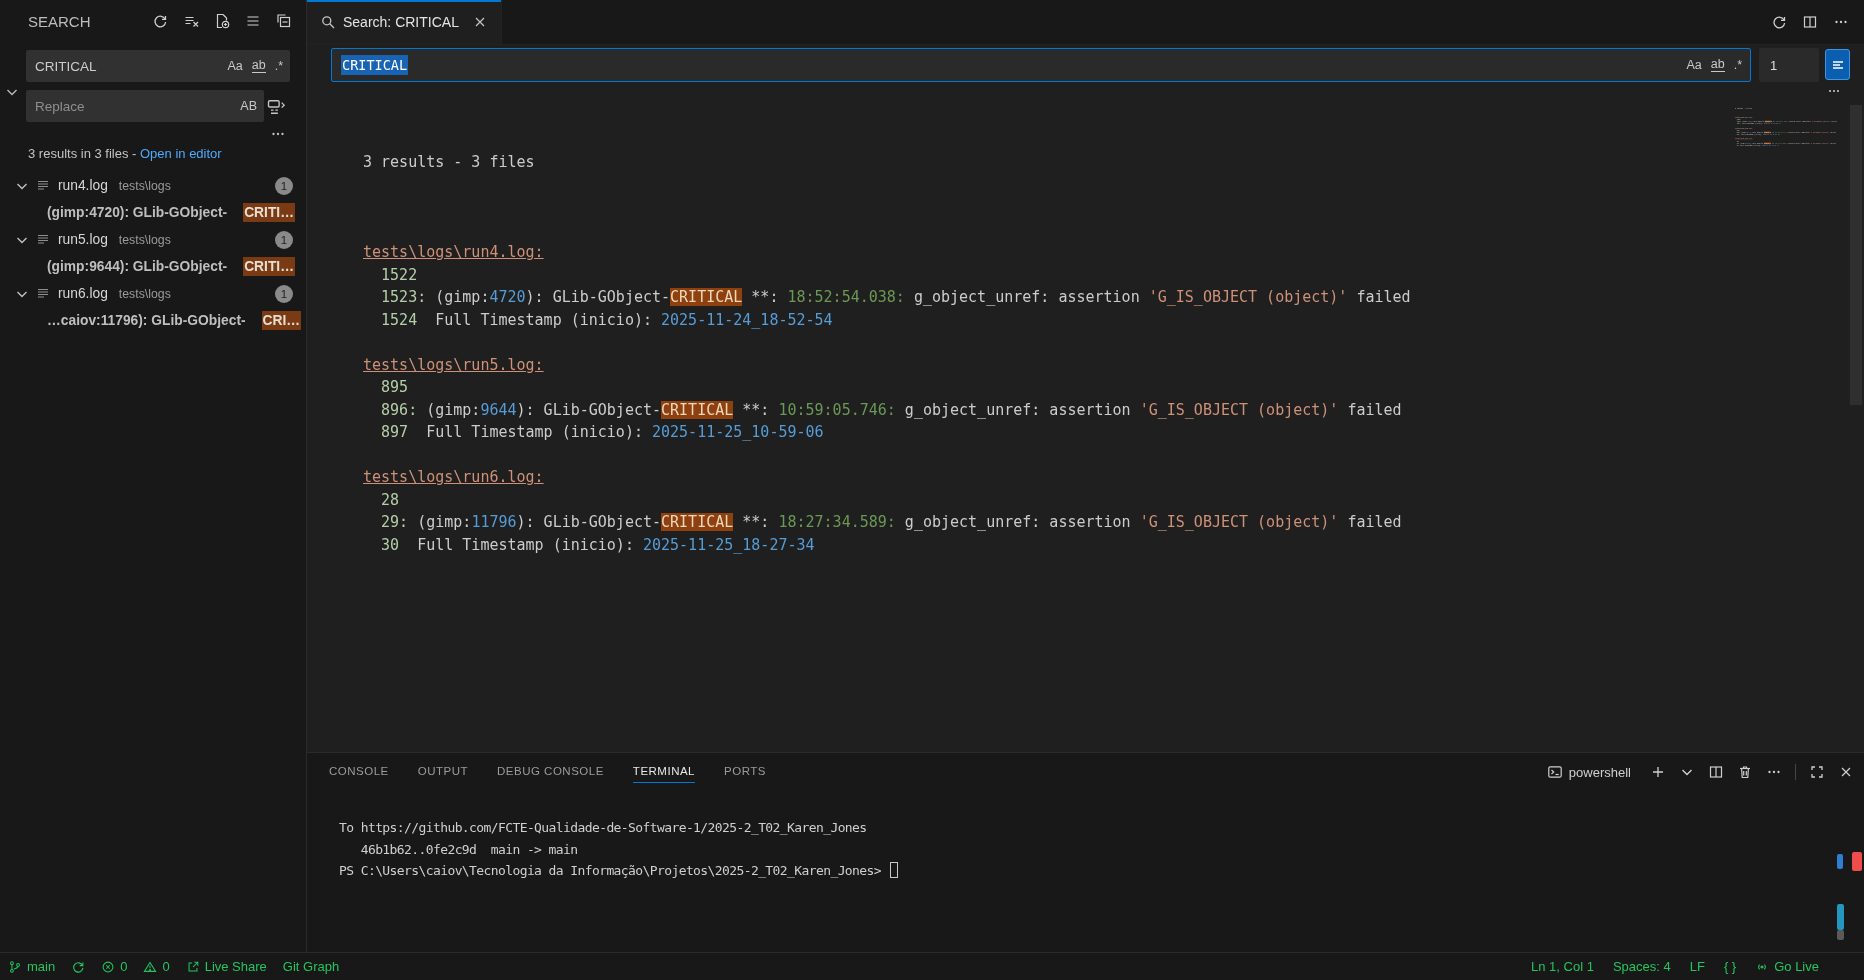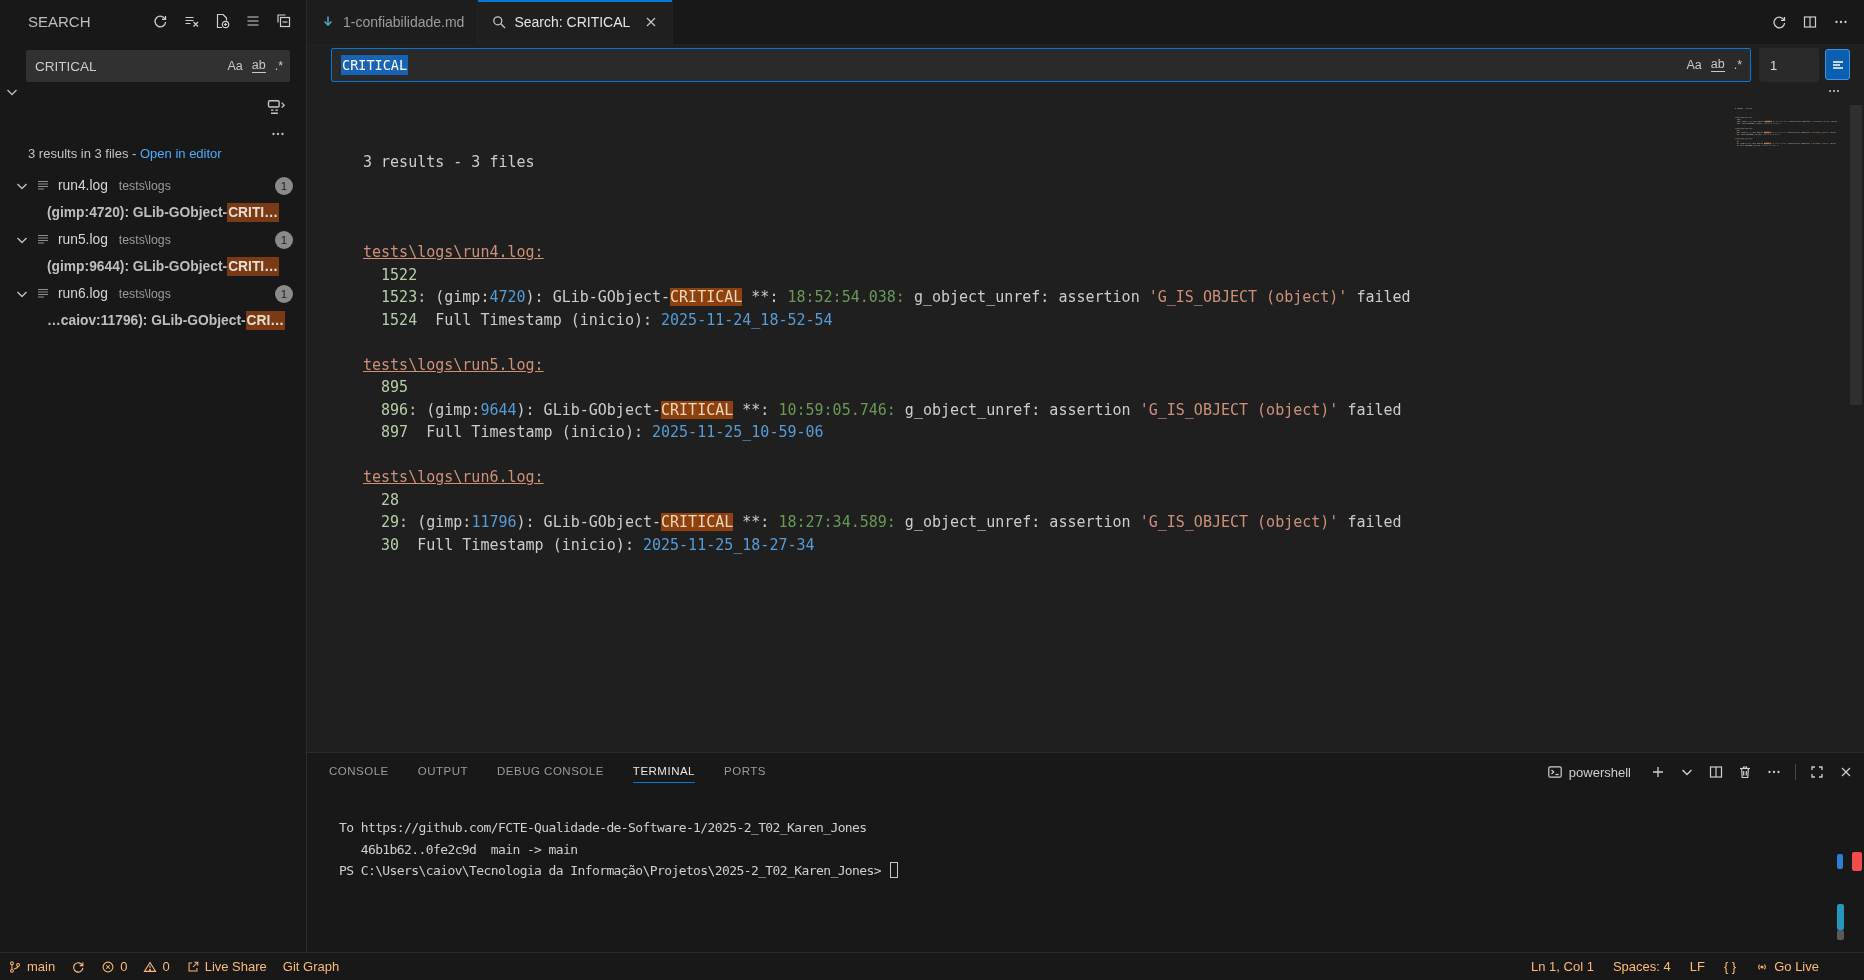--- a/index.html
+++ b/index.html
@@ -31,21 +31,21 @@
   .sb-summary a{ color:#4daafc; text-decoration:none; }
   .sb-tree{ position:absolute; left:0; right:1px; top:172px; }
   .tree-row{ height:27px; display:flex; align-items:center; font-size:13.8px; white-space:nowrap; overflow:hidden; }
   .file-row{ padding-left:14px; gap:5px; }
   .file-row .chev{ width:16px; height:16px; color:#c0c0c0; flex:none; }
   .file-name{ color:#d6d6d6; margin-left:2px; }
   .file-path{ color:#9a9a9a; font-size:12.3px; margin-left:6px; }
   .badge{ margin-left:auto; margin-right:12px; min-width:18px; height:18px; border-radius:9px;
     background:#8a8a8a; color:#1f1f1f; font-size:11.5px; display:flex; align-items:center; justify-content:center; flex:none; }
   .match-row{ padding-left:47px; color:#bfbfbf;font-weight:bold; }
-  .match-hl{ background:#7a3a14; color:#e6ded2; padding:2px 1px; }
+  .match-hl{ background:#7a3a14; color:#e6ded2; padding:2px 1px;margin-left:16px; }
 
   
   .editor-col{ flex:1; display:flex; flex-direction:column; min-width:0; }
   .tabbar{ height:45px; flex:none; background:#181818; display:flex; align-items:stretch; border-bottom:1px solid #222; }
   .tab{ display:flex; align-items:center; gap:7px; padding:0 13px; font-size:14px; color:#9d9d9d;
     border-right:1px solid #232323; position:relative; background:#1d1d1d; }
   .tab.active{ background:#1f1f1f; color:#e4e4e4; }
   .tab.active::before{ content:""; position:absolute; top:0; left:0; right:0; height:2px; background:#0078d4; }
   .tab .icon16{ color:#c5c5c5; }
   .tab-close{ width:16px; height:16px; margin-left:6px; color:#c5c5c5; }
@@ -93,21 +93,21 @@
     font-size:13px; letter-spacing:-.6px; line-height:21.5px; white-space:pre; color:#cfcfcf; }
   .cursor-box{ display:inline-block; width:8px; height:16px; border:1px solid #c9c9c9; vertical-align:-3px; margin-left:2px; }
   .tdecor{ position:absolute; border-radius:2px; }
   .tdecor.blue1{ left:1530px; top:101px; width:6px; height:15px; background:#2e7fd4; }
   .tdecor.red1{ left:1545px; top:99px; width:10px; height:19px; background:#f14c4c; }
   .tdecor.teal1{ left:1530px; top:151px; width:7px; height:26px; background:#2596be; }
   .tdecor.gray1{ left:1530px; top:177px; width:7px; height:10px; background:#5a5a5a; }
 
   
   .statusbar{ height:28px; flex:none; background:#181818; border-top:1px solid #2b2b2b;
-    display:flex; align-items:center; padding:0 12px 0 8px; font-size:13px; color:#fdba74; }
+    display:flex; align-items:center; padding:0 12px 0 8px; font-size:13px; color:#22c55e; }
   .status-left{ display:flex; align-items:center; gap:16px; }
   .status-right{ margin-left:auto; display:flex; align-items:center; gap:19px; }
   .status-item{ display:flex; align-items:center; gap:5px; white-space:nowrap; }
   .status-item .icon16{ width:14px; height:14px; }
 </style>
 </head>
 <body>
 
 <div class="window">
   <div class="main">
@@ -156,20 +156,26 @@
           </svg>
         </span>
       <div class="sb-input sb-search">
         <span class="inp-text">CRITICAL</span>
         <span class="inp-toggles">
           <span>Aa</span>
           <span class="tog-word">ab</span>
           <span>.*</span>
         </span>
       </div>
+      <div class="sb-input sb-replacebox">
+        <span class="inp-text placeholder">Replace</span>
+        <span class="inp-toggles">
+          <span>AB</span>
+        </span>
+      </div>
       <span class="replace-all-btn icon16" id="replace-all-btn">
           <svg viewBox="0 0 16 16" fill="none" stroke="currentColor" stroke-width="1.1">
             <rect x="2" y="3" width="8.5" height="5" rx="1"></rect>
             <path d="M4 10.5h2M7.5 10.5h2M4 13h5.5"></path>
             <path d="M12.5 4.5l2 2-2 2"></path>
           </svg>
         </span>
       <span class="sb-more icon16" id="sb-more">
           <svg viewBox="0 0 16 16" fill="currentColor">
             <circle cx="3.5" cy="8" r="1.15"></circle>
@@ -236,29 +242,20 @@
           </div>
           <div class="tree-row match-row">
             <span>…caiov:11796): GLib-GObject-</span>
             <span class="match-hl">CRI…</span>
           </div>
         </div>
     </div>
 
     <div class="editor-col">
       <div class="tabbar" id="tabbar">
-        <div class="tab ">
-            <span class="icon16">
-              <svg viewBox="0 0 16 16" fill="none" stroke="#519aba" stroke-width="1.7">
-                <path d="M8 2.5v8"></path>
-                <path d="M4.5 7.5L8 11l3.5-3.5"></path>
-              </svg>
-            </span>
-            <span>1-confiabilidade.md</span>
-          </div>
           <div class="tab active">
             <span class="icon16">
               <svg viewBox="0 0 16 16" fill="none" stroke="currentColor" stroke-width="1.3">
                 <circle cx="6.8" cy="6.8" r="4"></circle>
                 <path d="M9.8 9.8l4.2 4.2"></path>
               </svg>
             </span>
             <span>Search: CRITICAL</span>
             <span class="icon16 tab-close">
               <svg viewBox="0 0 16 16" fill="none" stroke="currentColor" stroke-width="1.2">

